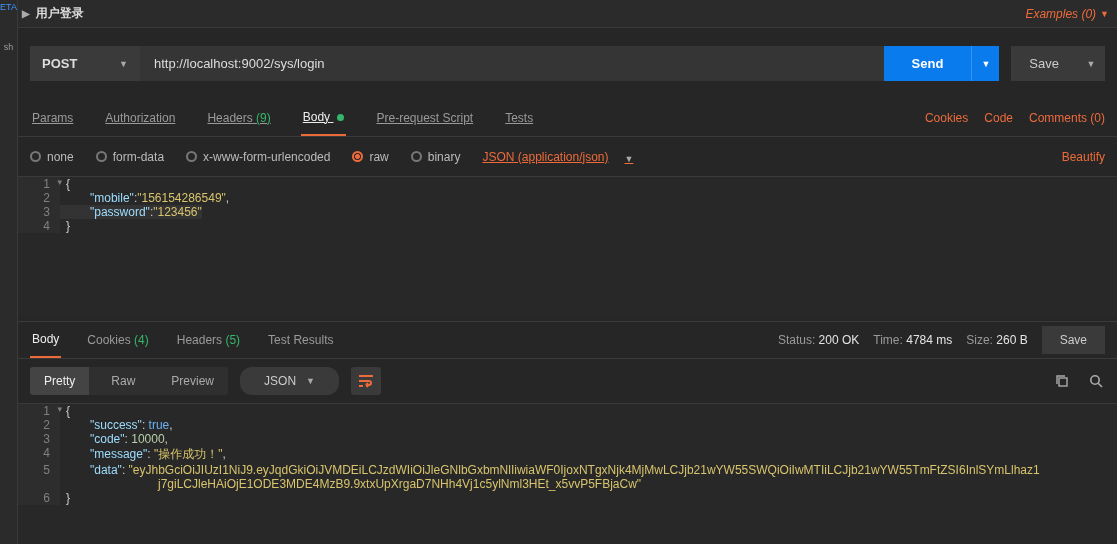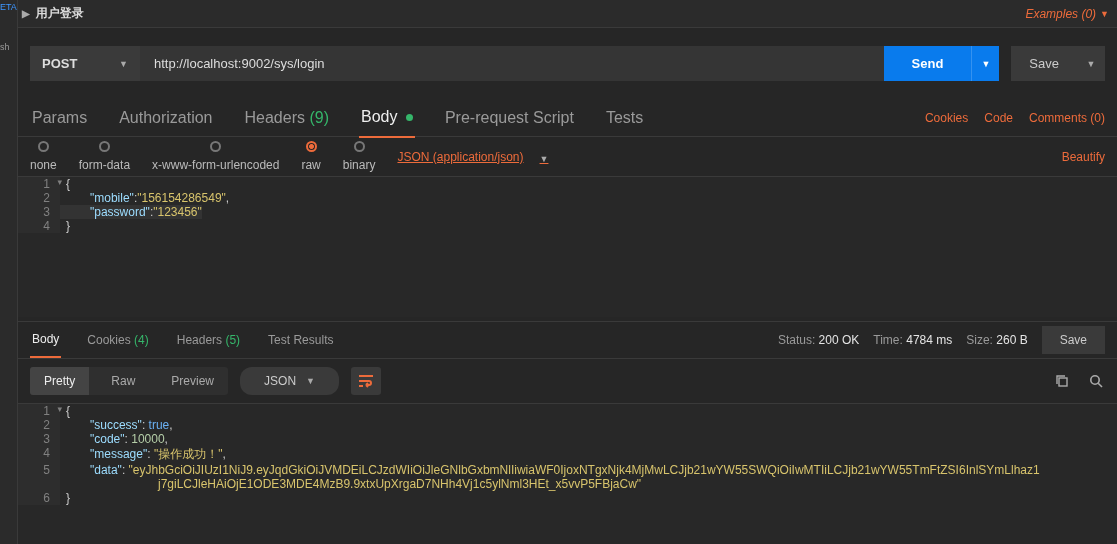--- a/index.html
+++ b/index.html
@@ -1,17 +1,17 @@
 <!DOCTYPE html>
 <html><head>
 <meta charset="utf-8">
 <style>
 * { margin: 0; padding: 0; box-sizing: border-box; font-family: -apple-system, BlinkMacSystemFont, "Segoe UI", sans-serif; }
 body { background: #1e1e1e; color: #ccc; font-size: 12px; width: 1117px; height: 544px; overflow: hidden; display: flex; }
-.left-sliver { width: 18px; background: #2b2b2b; border-right: 1px solid #3a3a3a; display: flex; flex-direction: column; padding-top: 2px; font-size: 9px; color: #3d96ff; }
+.left-sliver { width: 18px; background: #2b2b2b; border-right: 1px solid #3a3a3a; display: flex; flex-direction: column; align-items: center; padding-top: 2px; font-size: 9px; color: #3d96ff; }
 .left-sliver .sh { color: #999; margin-top: 30px; }
 .main { flex: 1; display: flex; flex-direction: column; background: #262626; }
 
 
 .tab-title-bar { height: 28px; background: #2b2b2b; display: flex; align-items: center; padding: 0 8px 0 4px; border-bottom: 1px solid #3a3a3a; }
 .tab-title { display: flex; align-items: center; gap: 6px; font-size: 12px; color: #ddd; font-weight: 600; }
 .tab-title .arrow { font-size: 10px; color: #aaa; }
 .examples-link { margin-left: auto; color: #ed6b3b; cursor: pointer; display: flex; align-items: center; gap: 4px; font-style: italic; }
 .examples-link .arrow { font-size: 9px; }
 
@@ -20,30 +20,30 @@
 .method-select { width: 110px; background: #3a3a3a; color: #ddd; border: none; padding: 10px 12px; display: flex; align-items: center; justify-content: space-between; cursor: pointer; font-weight: 600; font-size: 13px; }
 .method-select .caret { font-size: 9px; color: #aaa; }
 .url-input { flex: 1; background: #353535; border: none; color: #ddd; padding: 10px 14px; font-size: 13px; outline: none; }
 .send-btn { background: #097bed; color: #ffffff; border: none; padding: 0 28px; font-weight: 600; font-size: 13px; cursor: pointer; }
 .send-caret { background: #097bed; border: none; border-left: 1px solid rgba(255,255,255,0.18); color: #fff; width: 28px; display: flex; align-items: center; justify-content: center; cursor: pointer; font-size: 9px; }
 .save-btn { background: #3a3a3a; color: #ccc; border: none; padding: 0 18px; margin-left: 12px; cursor: pointer; font-size: 13px; }
 .save-caret { background: #3a3a3a; border: none; color: #aaa; width: 28px; display: flex; align-items: center; justify-content: center; cursor: pointer; font-size: 9px; }
 
 
 .req-tabs { display: flex; align-items: center; padding: 0 12px; height: 38px; border-bottom: 1px solid #3a3a3a; gap: 28px; }
-.req-tab { color: #9a9a9a; cursor: pointer; font-size: 16px; padding: 10px 2px; position: relative; }
+.req-tab { color: #9a9a9a; cursor: pointer; font-size: 12px; padding: 10px 2px; position: relative; text-decoration: underline; }
 .req-tab.active { color: #eee; border-bottom: 2px solid #ed6b3b; }
 .req-tab .count { color: #35b66a; }
 .req-tab .dot { display: inline-block; width: 7px; height: 7px; border-radius: 50%; background: #35b66a; margin-left: 4px; vertical-align: middle; }
 .req-right-links { margin-left: auto; display: flex; gap: 16px; }
 .req-right-links span { color: #ed6b3b; cursor: pointer; }
 
 
 .body-type-row { display: flex; align-items: center; padding: 0 12px; height: 40px; gap: 22px; border-bottom: 1px solid #3a3a3a; }
-.radio-opt { display: flex; align-items: center; gap: 6px; color: #bbb; cursor: pointer; flex-direction: column; }
+.radio-opt { display: flex; align-items: center; gap: 6px; color: #bbb; cursor: pointer; }
 .radio-circ { width: 11px; height: 11px; border-radius: 50%; border: 2px solid #777; display: inline-block; }
 .radio-circ.checked { border-color: #ed6b3b; background: radial-gradient(circle, #ed6b3b 0 45%, transparent 46%); }
 .content-type { color: #ed6b3b; cursor: pointer; display: flex; align-items: flex-end; gap: 16px; text-decoration: underline; }
 .content-type .caret { font-size: 9px; color: #aaa; }
 .beautify { margin-left: auto; color: #ed6b3b; cursor: pointer; }
 
 
 .editor { background: #282828; font-family: Consolas, Menlo, monospace; font-size: 12px; height: 140px; overflow: auto; }
 .editor-line { display: flex; }
 .gutter { width: 42px; text-align: right; padding-right: 10px; color: #808080; background: #2d2d2d; user-select: none; position: relative; }

